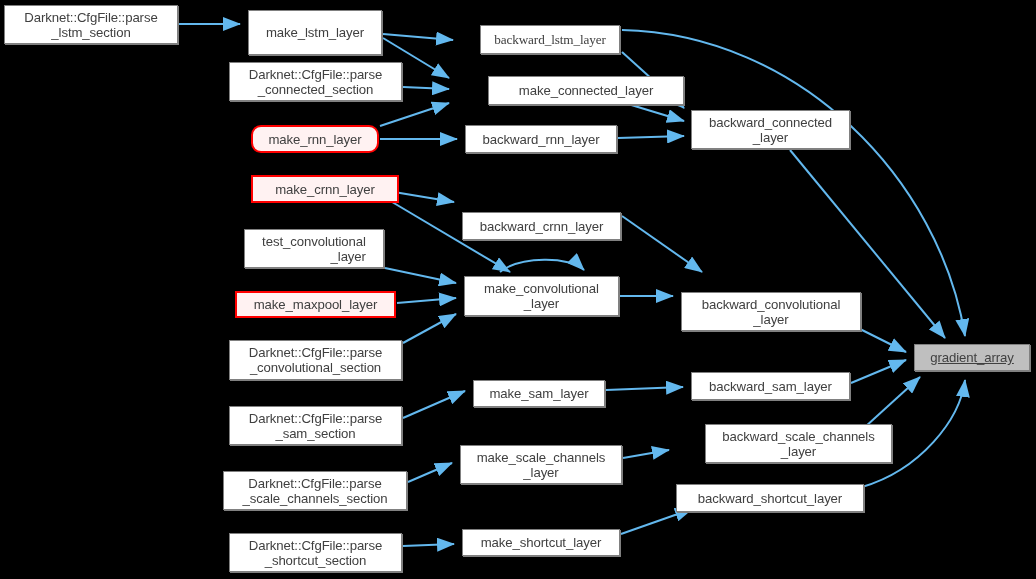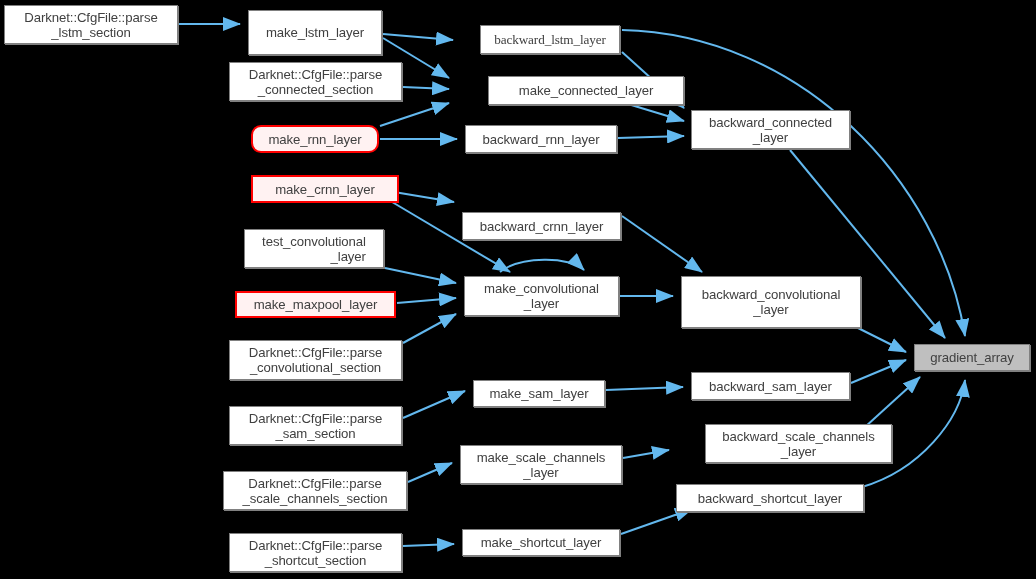--- a/index.html
+++ b/index.html
@@ -41,20 +41,21 @@
   }
   .gnode.highlight {
     border: 2px solid #ff0000;
     background: #fff2f2;
     box-shadow: none;
   }
   .gnode.current {
     background: #bfbfbf;
     border: 1px solid #808080;
     box-shadow: 1px 1px 0 0 #808080;
+    text-decoration: underline;
   }
 </style>
 </head>
 <body>
 
 <div id="canvas">
 
   <svg id="edge-layer" viewBox="0 0 1036 579" xmlns="http://www.w3.org/2000/svg">
     <defs>
       <marker id="arrowhead" markerWidth="9" markerHeight="7" refX="8.5" refY="3.5" orient="auto" markerUnits="strokeWidth">
@@ -105,21 +106,21 @@
       <div class="gnode" style="left: 691px; top: 110px; width: 159px; height: 39px;">backward_connected
 _layer</div>
       <div class="gnode highlight" style="left: 251px; top: 125px; width: 128px; height: 28px; border-radius: 10px;">make_rnn_layer</div>
       <div class="gnode" style="left: 465px; top: 125px; width: 152px; height: 28px;">backward_rnn_layer</div>
       <div class="gnode highlight" style="left: 251px; top: 175px; width: 148px; height: 28px;">make_crnn_layer</div>
       <div class="gnode" style="left: 462px; top: 192px; width: 159px; height: 28px; margin-top: 20px;">backward_crnn_layer</div>
       <div class="gnode" style="left: 244px; top: 229px; width: 140px; height: 39px; text-align: right;">test_convolutional
 _layer</div>
       <div class="gnode" style="left: 464px; top: 276px; width: 155px; height: 40px;">make_convolutional
 _layer</div>
-      <div class="gnode" style="left: 681px; top: 276px; width: 180px; height: 52px;">backward_convolutional
+      <div class="gnode" style="left: 681px; top: 292px; width: 180px; height: 39px;">backward_convolutional
 _layer</div>
       <div class="gnode highlight" style="left: 235px; top: 291px; width: 161px; height: 27px; text-align: right;">make_maxpool_layer</div>
       <div class="gnode current" style="left: 914px; top: 344px; width: 116px; height: 27px;">gradient_array</div>
       <div class="gnode" style="left: 229px; top: 340px; width: 173px; height: 40px;">Darknet::CfgFile::parse
 _convolutional_section</div>
       <div class="gnode" style="left: 691px; top: 372px; width: 159px; height: 28px;">backward_sam_layer</div>
       <div class="gnode" style="left: 473px; top: 380px; width: 132px; height: 27px;">make_sam_layer</div>
       <div class="gnode" style="left: 229px; top: 406px; width: 173px; height: 39px;">Darknet::CfgFile::parse
 _sam_section</div>
       <div class="gnode" style="left: 677px; top: 424px; width: 187px; height: 39px; margin-left: 28px;">backward_scale_channels

